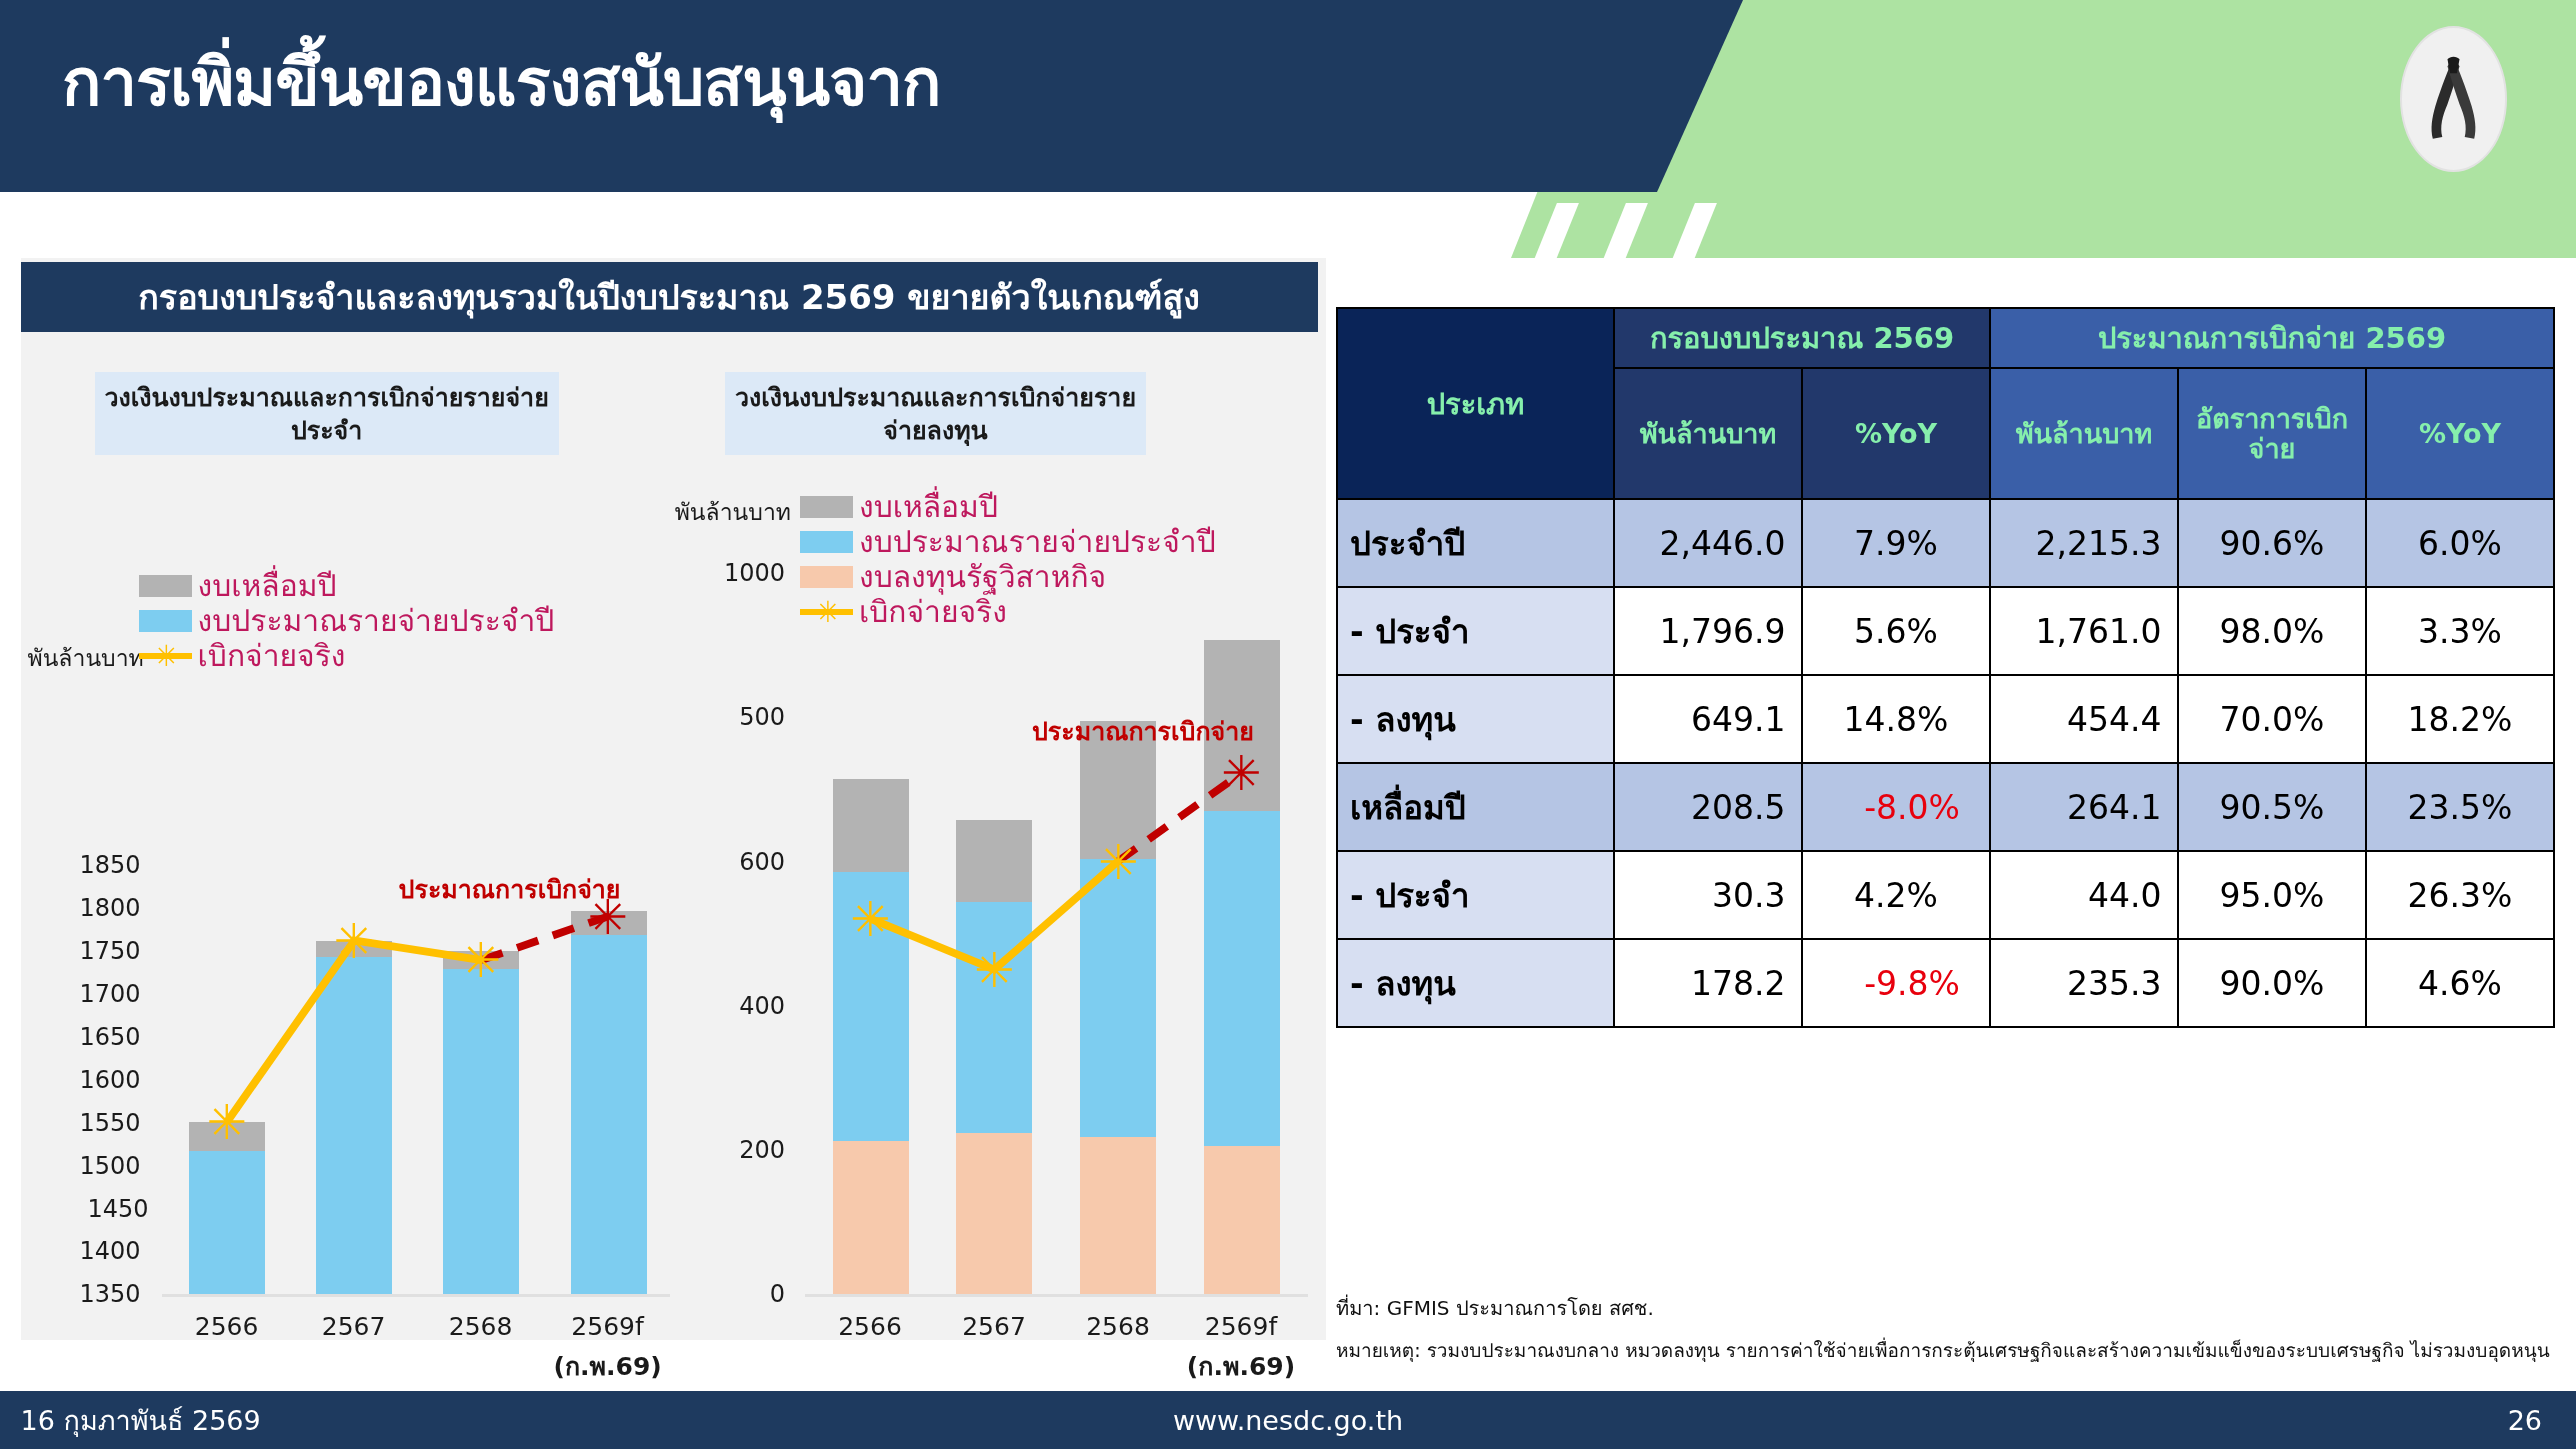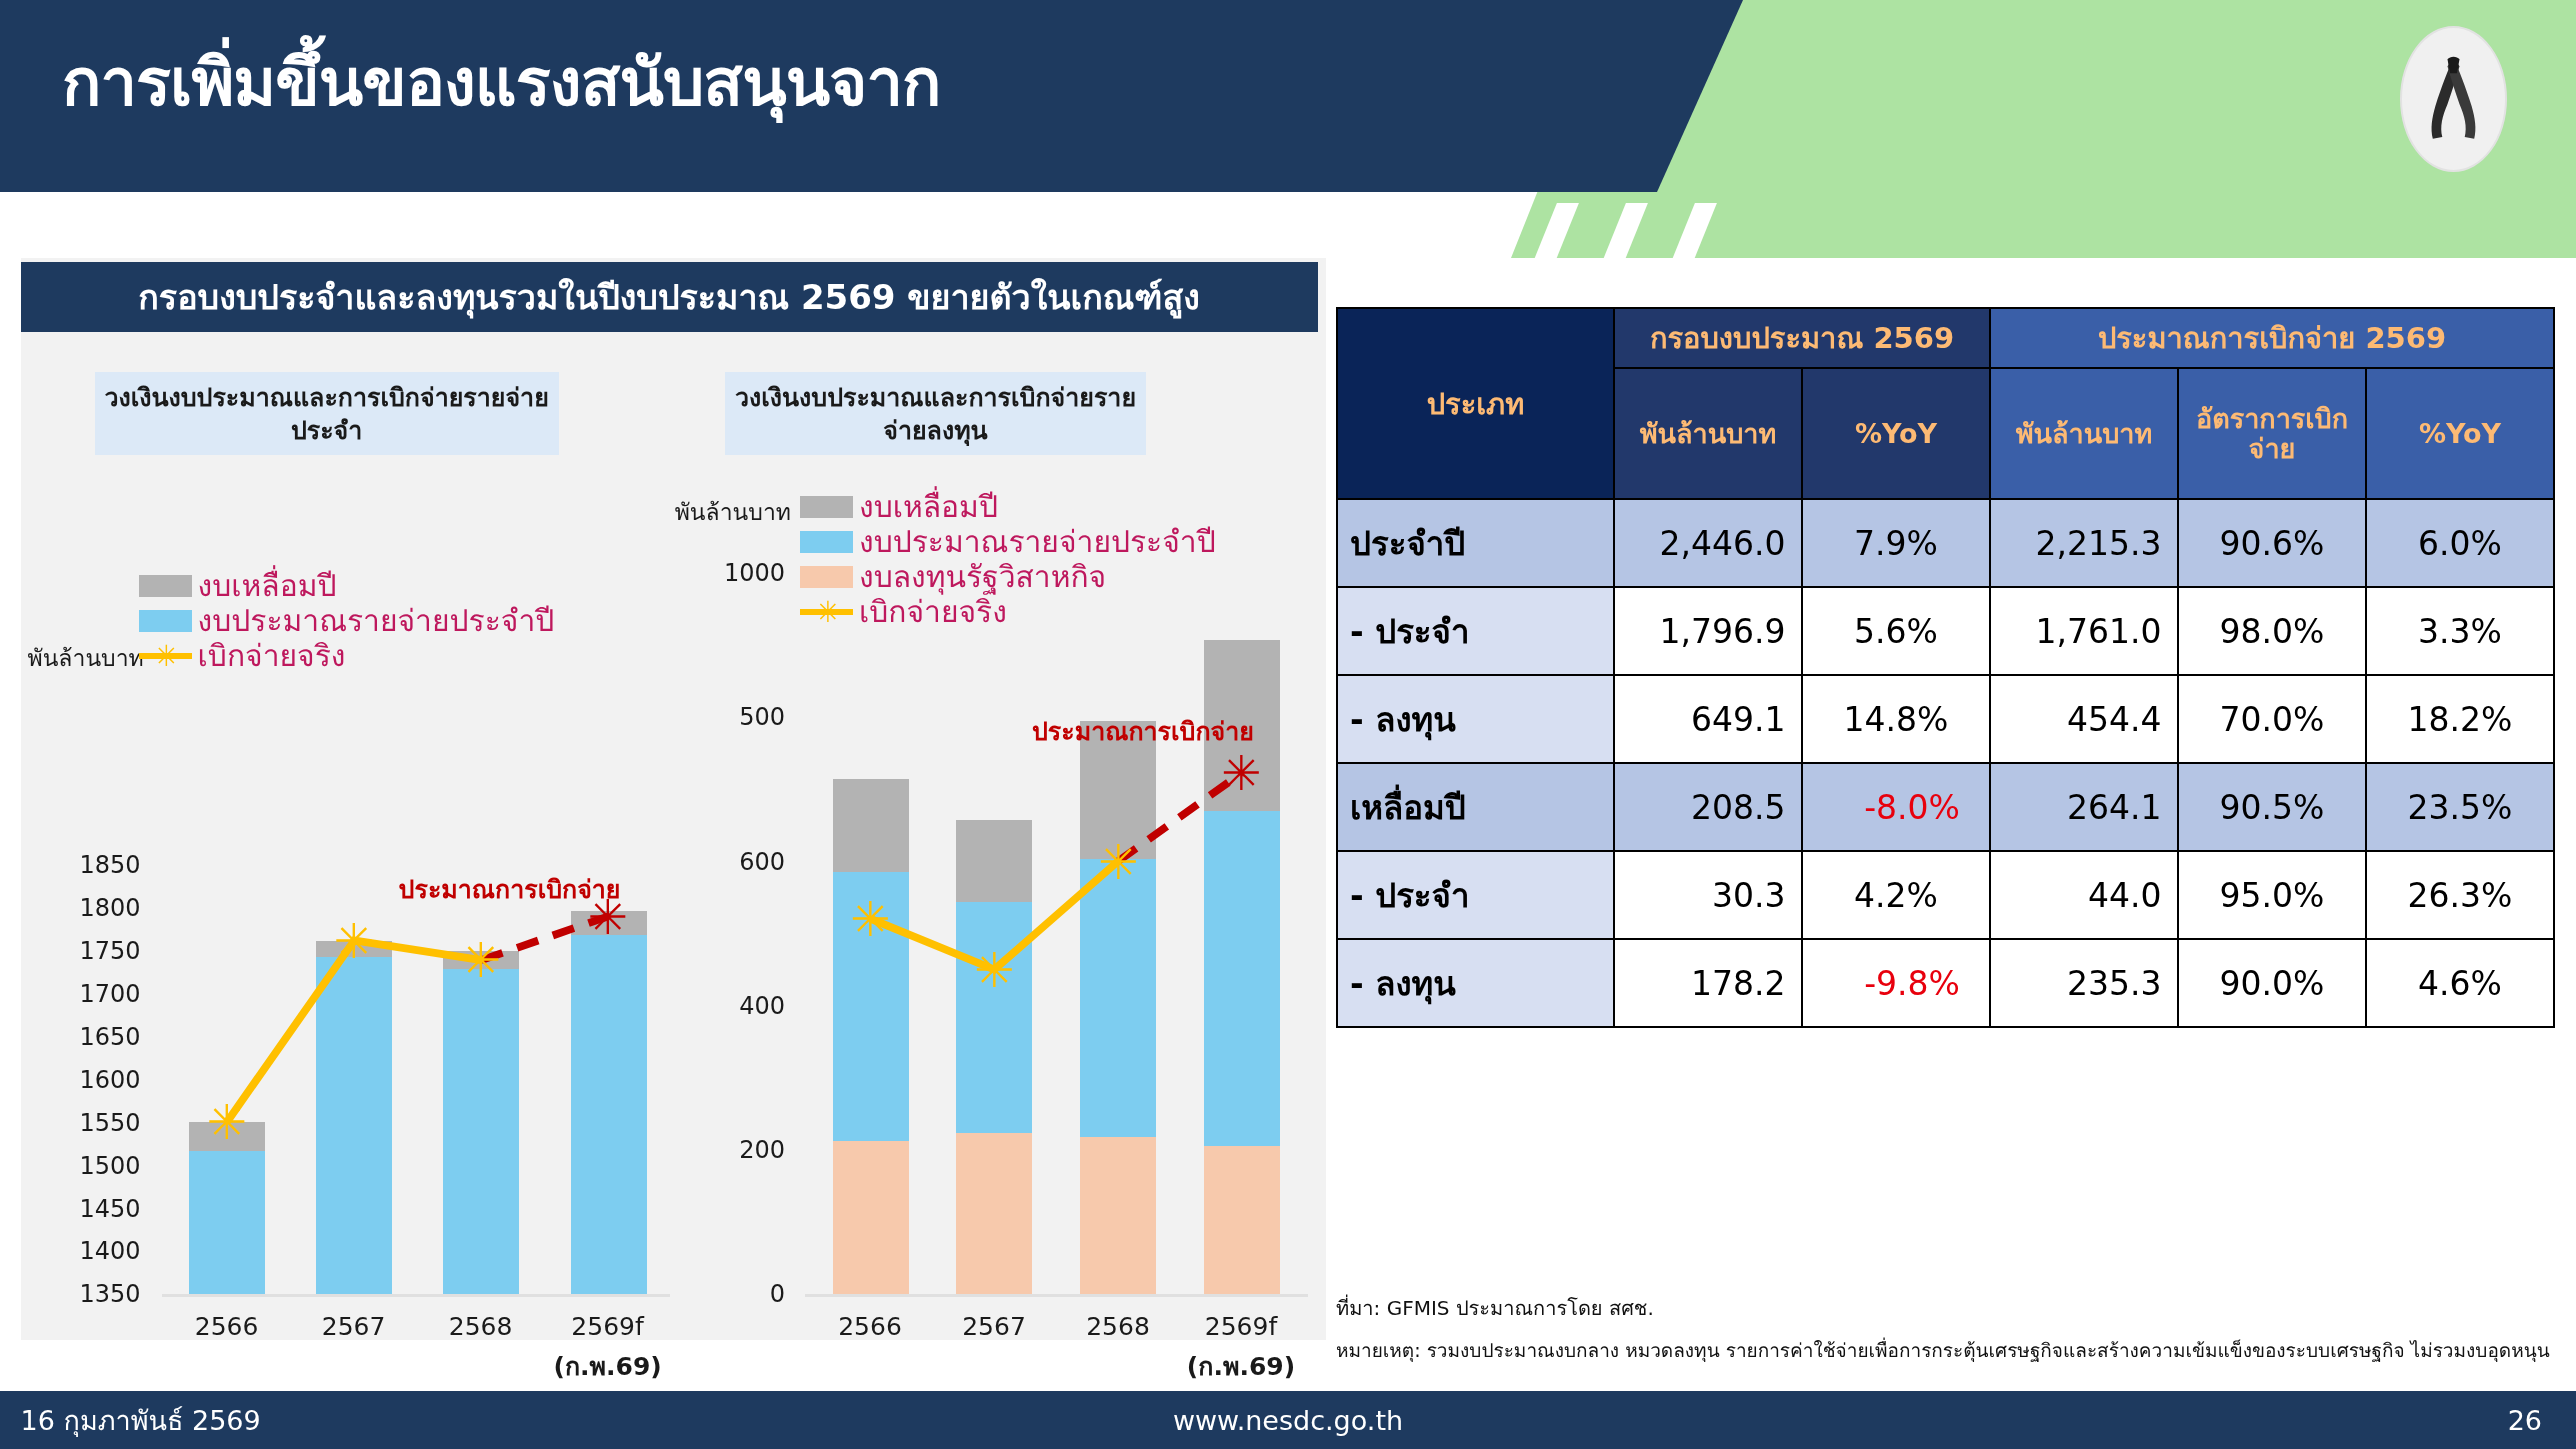--- a/index.html
+++ b/index.html
@@ -81,21 +81,21 @@
     position:absolute;font-size:25px;font-weight:bold;color:#C00000;white-space:nowrap;
   }
   .marker{position:absolute;font-size:48px;line-height:0;font-weight:bold;transform:translate(-50%,-50%);}
   .marker.gold{color:#FFC000;}
   .marker.red{color:#C00000;}
 
   
   .tbl-wrap{position:absolute;left:1336px;top:307px;width:1219px;}
   table{border-collapse:collapse;width:1219px;table-layout:fixed;}
   table th,table td{border:2.6px solid #000;padding:0;}
-  thead th{color:#fdba74;font-weight:bold;text-align:center;}
+  thead th{color:#86efac;font-weight:bold;text-align:center;}
   .th-cat{background:#0A2458;font-size:29px;width:275px;}
   .th-g1{background:#22386B;font-size:29px;}
   .th-g2{background:#3A5FA8;font-size:29px;}
   .th-sub1{background:#22386B;font-size:27px;height:129px;line-height:1.1;}
   .th-sub2{background:#3A5FA8;font-size:27px;height:129px;line-height:1.1;}
   .th-top{height:58px;}
   tbody td{font-size:33px;height:86px;}
   .cat{padding-left:12px;font-weight:bold;text-align:left;}
   .num{padding-right:15.5px;text-align:right;}
   .pct{text-align:center;}
@@ -166,21 +166,21 @@
   <div class="plot" style="left:0;top:0;width:653px;height:987px;">
 
     <div class="ytick" style="top:522px;width:120px;left:0;">1850</div>
     <div class="ytick" style="top:565px;width:120px;left:0;">1800</div>
     <div class="ytick" style="top:608px;width:120px;left:0;">1750</div>
     <div class="ytick" style="top:651px;width:120px;left:0;">1700</div>
     <div class="ytick" style="top:694px;width:120px;left:0;">1650</div>
     <div class="ytick" style="top:737px;width:120px;left:0;">1600</div>
     <div class="ytick" style="top:780px;width:120px;left:0;">1550</div>
     <div class="ytick" style="top:823px;width:120px;left:0;">1500</div>
-    <div class="ytick" style="top:866px;width:120px;left:0;">1450</div>
+    <div class="ytick" style="top:866px;width:120px;left:8px;">1450</div>
     <div class="ytick" style="top:908px;width:120px;left:0;">1400</div>
     <div class="ytick" style="top:951px;width:120px;left:0;">1350</div>
 
     <div class="axis-base" style="left:141px;top:951px;width:508px;"></div>
 
     <div class="bar-col" style="left:168px;bottom:36px;width:76px;height:172px;">
       <div class="seg blue" style="bottom:0;height:143px;"></div>
       <div class="seg gray" style="bottom:143px;height:29px;"></div>
     </div>
     <div class="bar-col" style="left:295px;bottom:36px;width:76px;height:354px;">

